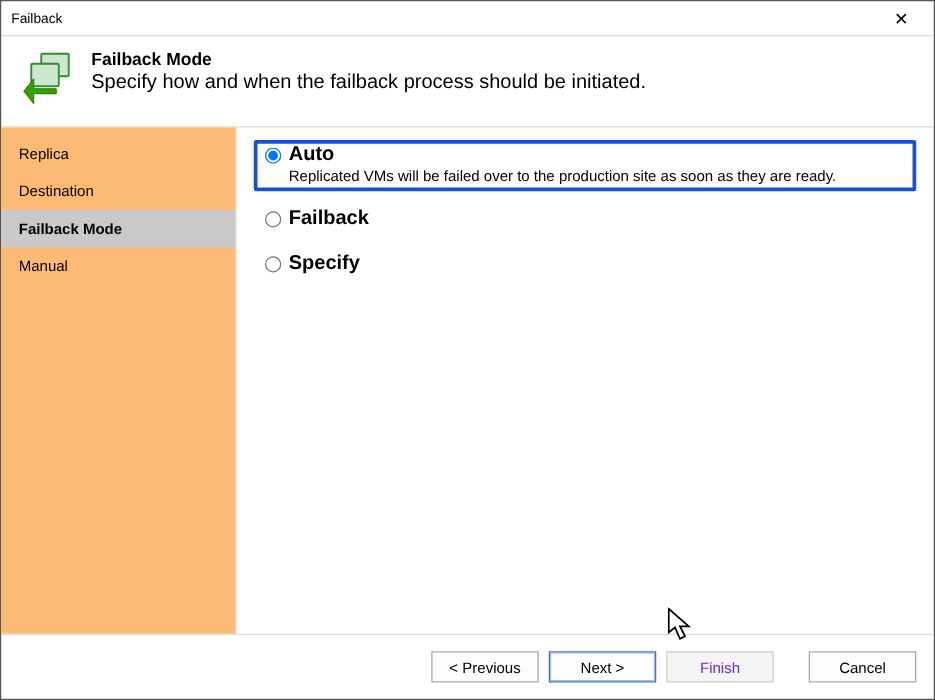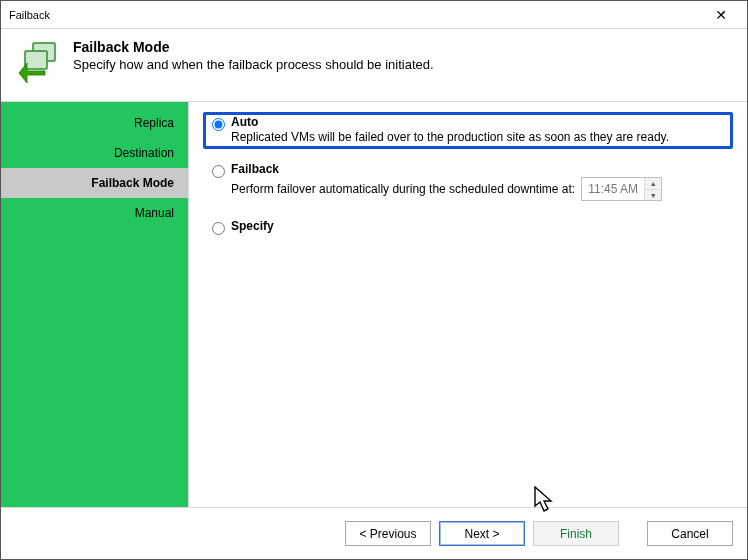--- a/index.html
+++ b/index.html
@@ -47,34 +47,33 @@
     margin-right: 10px;
     position: relative;
   }
   .header-text h1 {
     margin: 0 0 2px 0;
     font-size: 14px;
     font-weight: 700;
   }
   .header-text p {
     margin: 0;
-    font-size: 13px;
+    font-size: 16px;
   }
   .body {
     flex: 1;
     display: flex;
     border-top: 1px solid #d9d9d9;
     min-height: 0;
   }
   .sidebar {
     width: 188px;
-    background: #22c55e;
+    background: #fdba74;
     border-right: 1px solid #d9d9d9;
     padding-top: 6px;
-    text-align: right;
   }
   .side-item {
     padding: 8px 14px;
     font-size: 12px;
     cursor: default;
   }
   .side-item.active {
     background: #c9c9c9;
     font-weight: 700;
   }
@@ -93,21 +92,21 @@
     border: 3px solid #1452d2;
     border-radius: 2px;
     padding: 0 2px 2px 0;
   }
   .option input[type=radio] {
     margin: 3px 6px 0 6px;
   }
   .opt-body { flex:1; }
   .opt-label {
     font-weight: 700;
-    font-size: 12px;
+    font-size: 16px;
   }
   .opt-desc {
     font-size: 12px;
     margin-top: 1px;
   }
   .sched-row {
     display: flex;
     align-items: center;
     gap: 6px;
   }
@@ -154,21 +153,21 @@
     border: 1px solid #a9a9a9;
     background: #fdfdfd;
     font-size: 12px;
     cursor: default;
   }
   .btn.primary {
     border: 1px solid #3a74c4;
     box-shadow: inset 0 0 0 1px #9fc1ea;
   }
   .btn:disabled {
-    color: #15803d;
+    color: #6d28d9;
     border-color: #cfcfcf;
     background: #f4f4f4;
   }
   .gap { width: 12px; }
   .cursor {
     position: absolute;
     left: 534px; top: 486px;
     pointer-events: none;
     z-index: 10;
   }
@@ -215,30 +214,20 @@
         <div class="opt-body">
           <div class="opt-label">Auto</div>
           <div class="opt-desc">Replicated VMs will be failed over to the production site as soon as they are ready.</div>
         </div>
       </label>
 
       <label class="option">
         <input type="radio" name="mode" style="">
         <div class="opt-body">
           <div class="opt-label">Failback</div>
-          <div class="opt-desc sched-row">
-            <span>Perform failover automatically during the scheduled downtime at:</span>
-            <span class="time-box">
-              <input type="text" readonly="" value="11:45 AM" style="">
-              <span class="spinner">
-                <button>▲</button>
-                <button>▼</button>
-              </span>
-            </span>
-          </div>
         </div>
       </label>
 
       <label class="option">
         <input type="radio" name="mode" style="">
         <div class="opt-body">
           <div class="opt-label">Specify</div>
         </div>
       </label>
 

